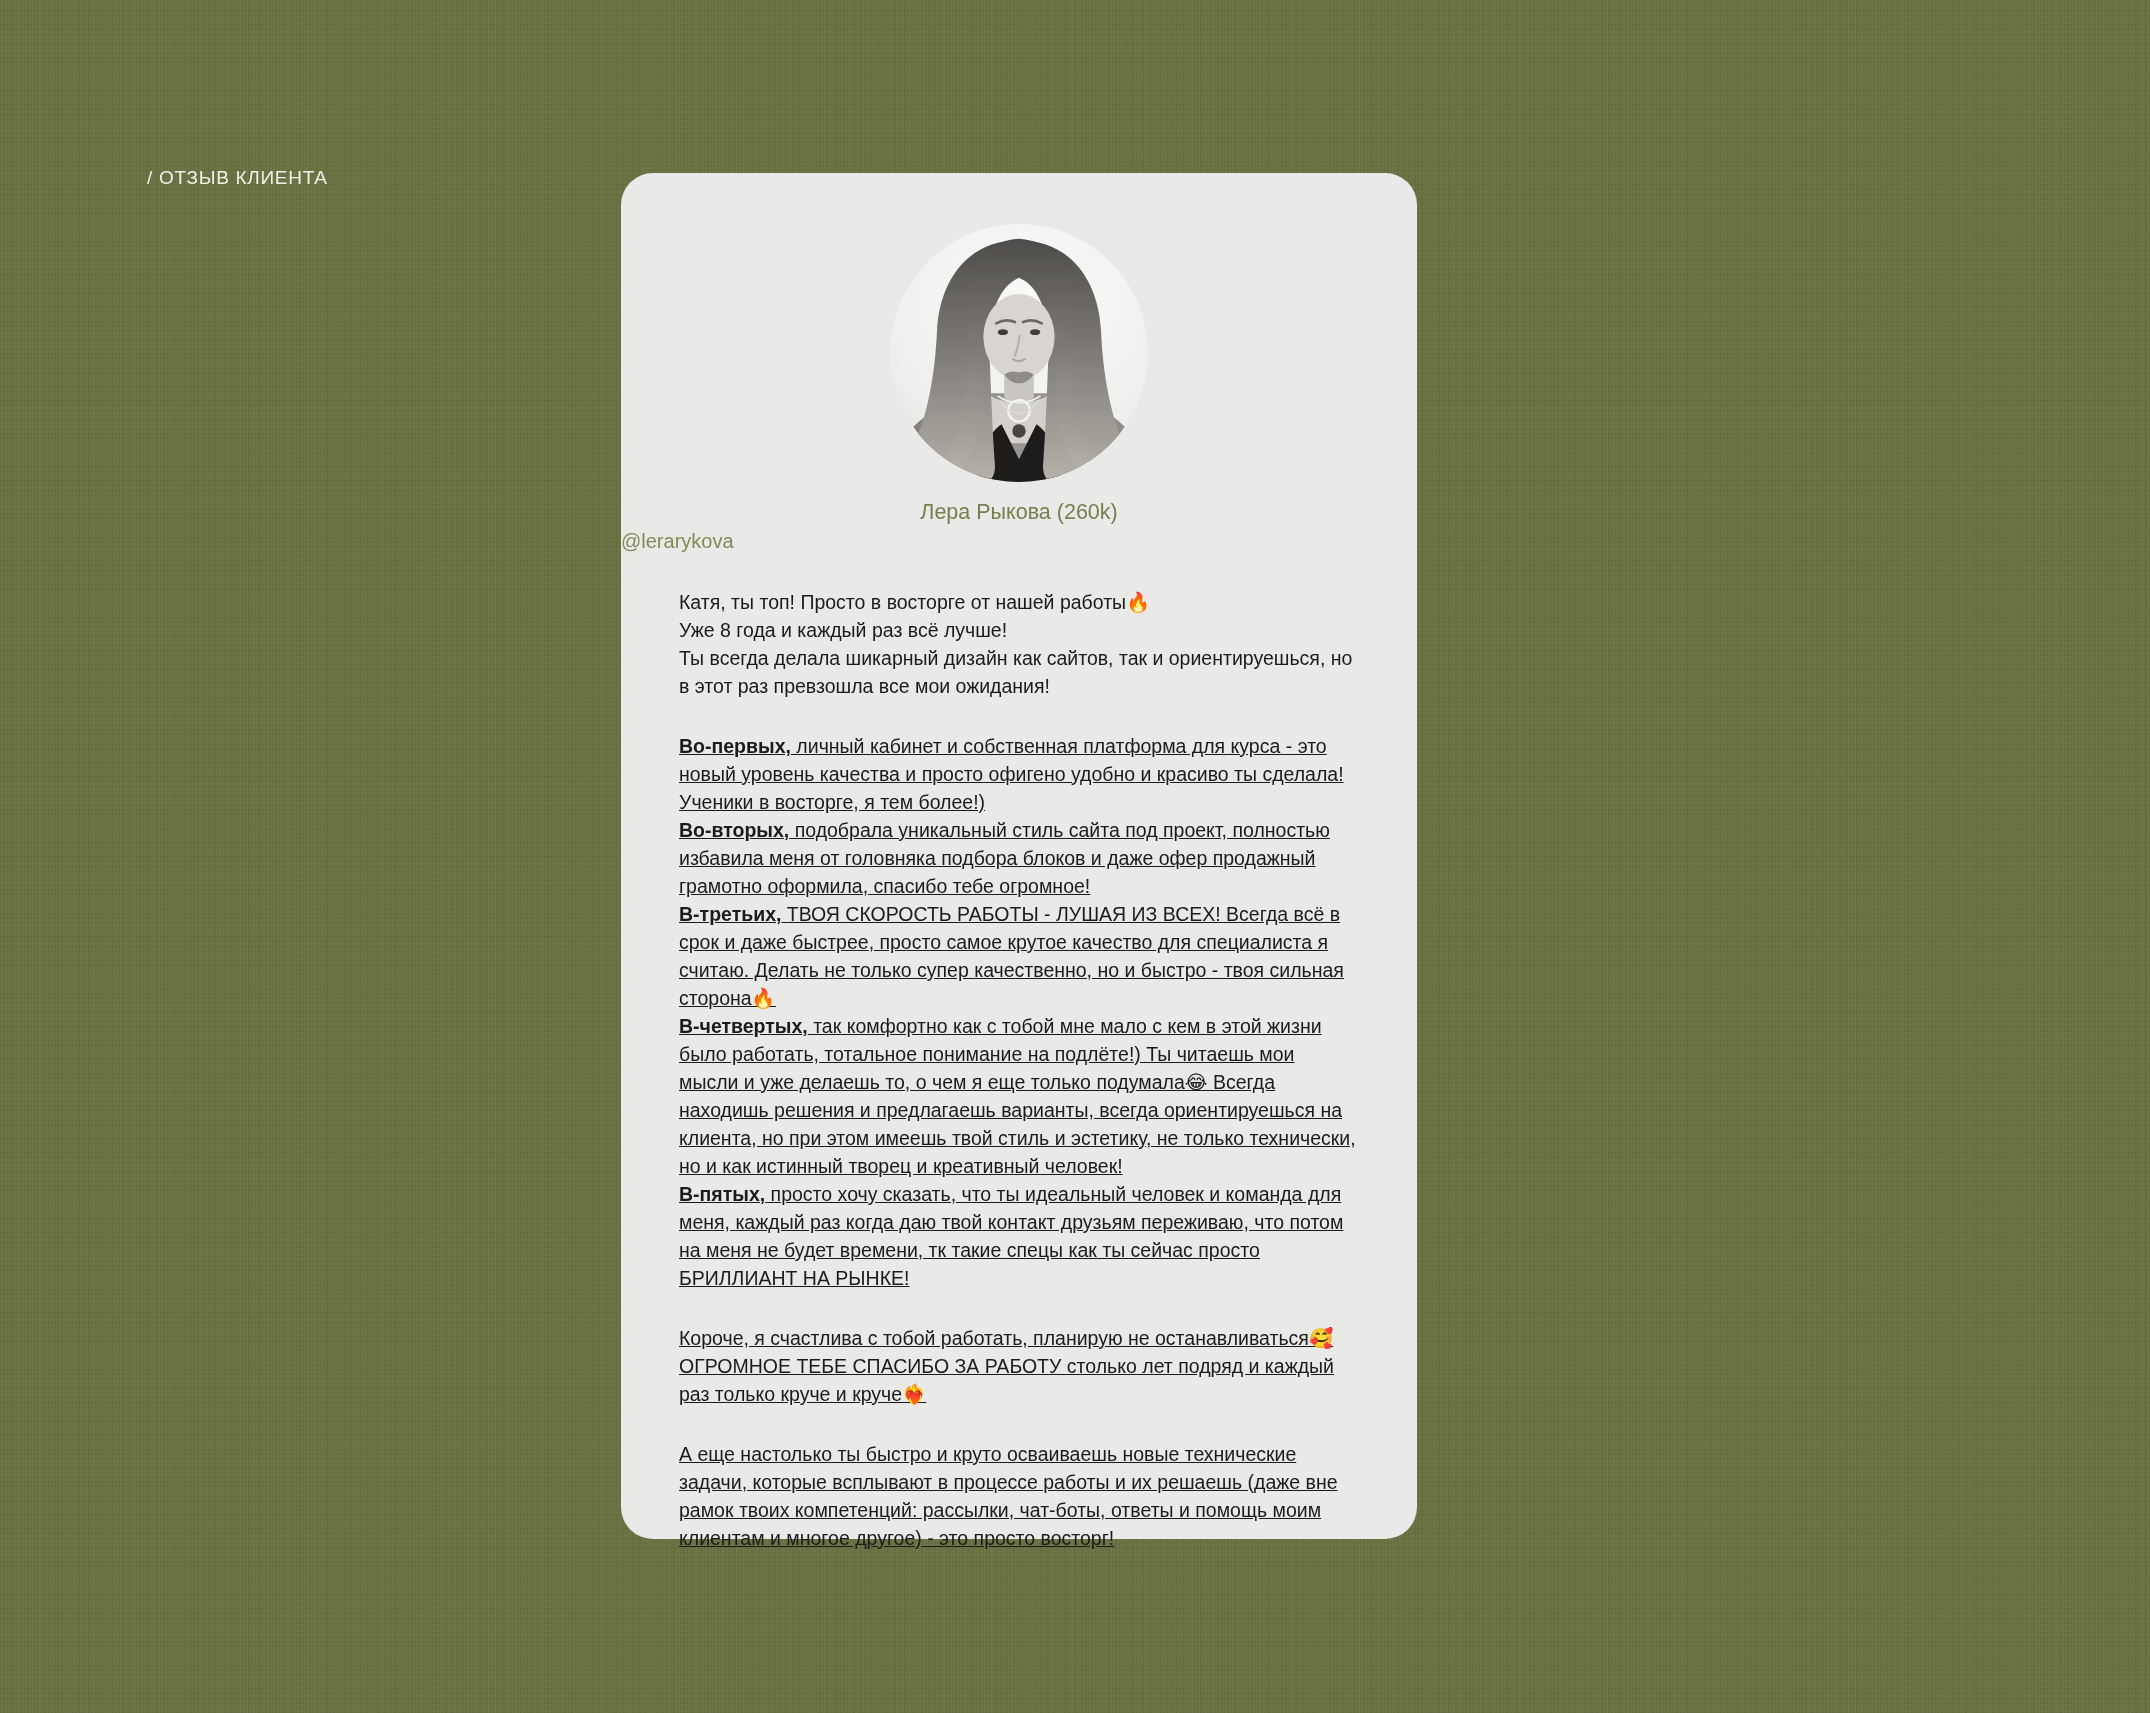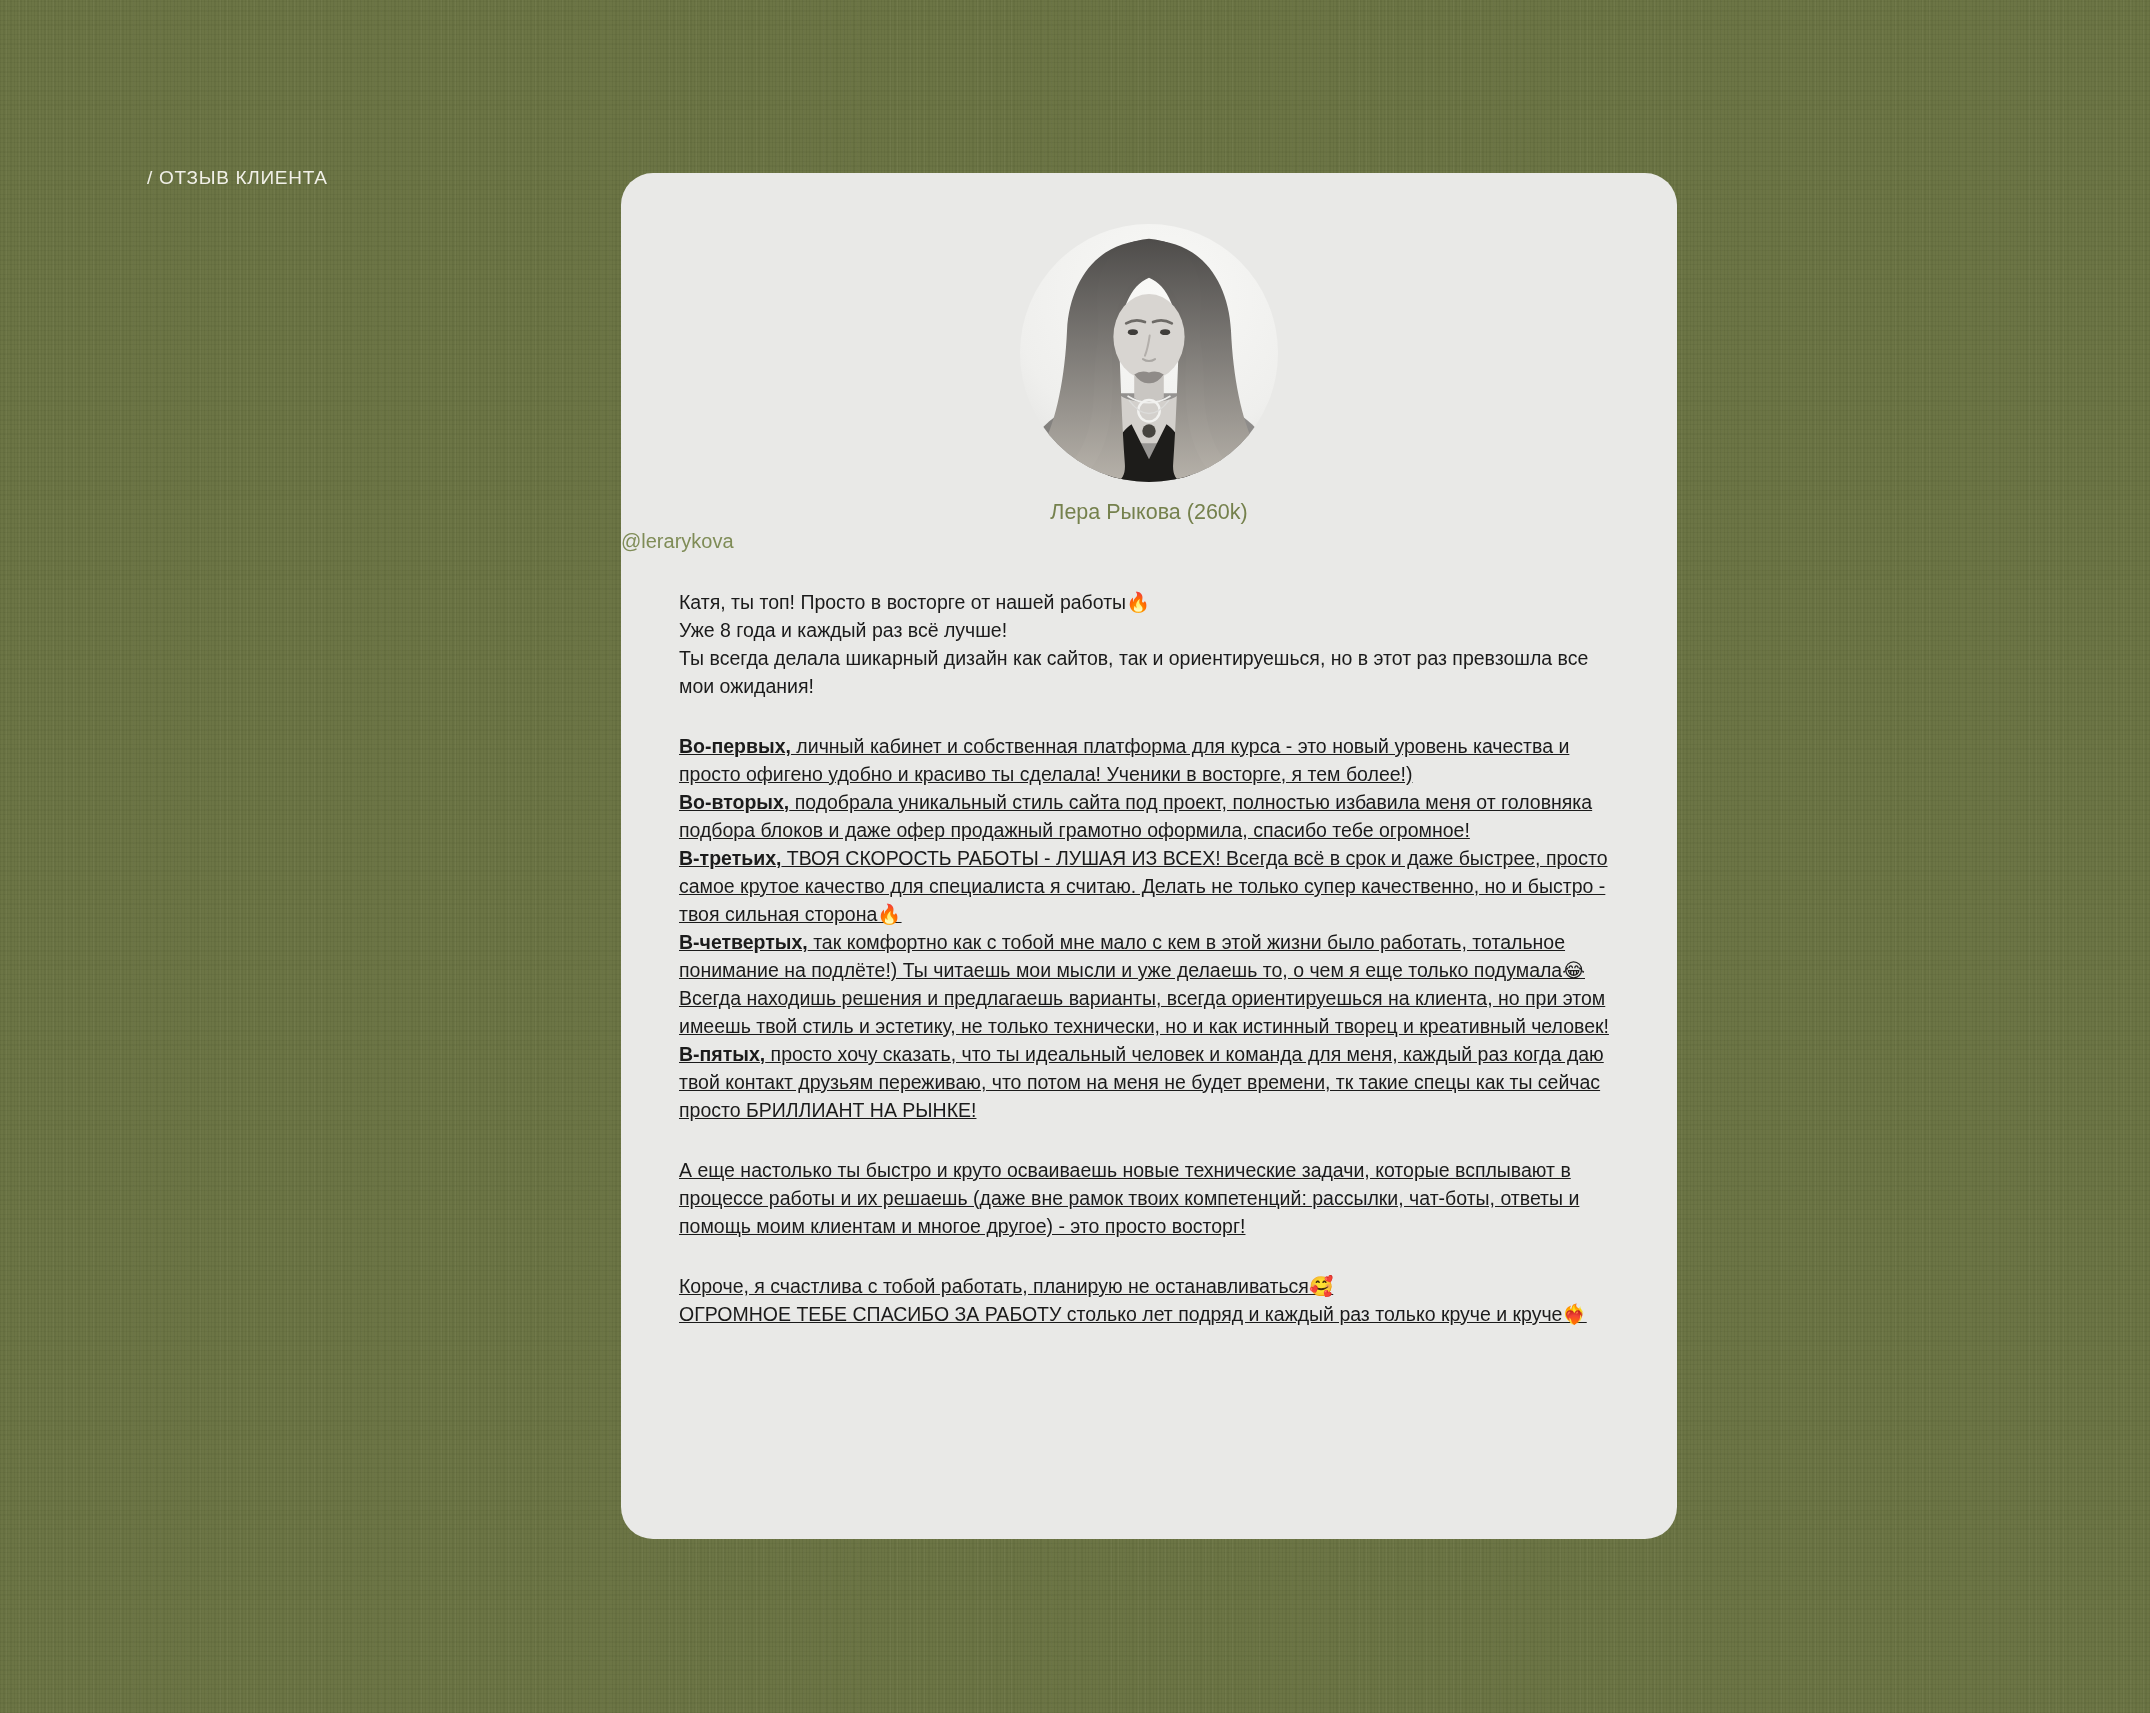--- a/index.html
+++ b/index.html
@@ -29,21 +29,21 @@
     position:absolute;
     left:147px;top:167px;
     font-size:19px;
     letter-spacing:0.7px;
     color:var(--label);
     white-space:nowrap;
   }
   .card{
     position:absolute;
     left:621px;top:173px;
-    width:1056px;height:1366px;
+    width:796px;height:1366px;
     background:var(--card);
     border-radius:32px;
   }
   .avatar{
     width:258px;height:258px;
     margin:51px auto 0;
     border-radius:50%;
     overflow:hidden;
   }
   .avatar svg{display:block;width:100%;height:100%;}
@@ -133,19 +133,19 @@
       </svg>
     </div>
 
     <h2 class="name">Лера Рыкова (260k)</h2>
 
     <div class="handle">@lerarykova</div>
 
     <div class="review">
         <p><span>Катя, ты топ! Просто в восторге от нашей работы🔥</span><br><span>Уже 8 года и каждый раз всё лучше!</span><br><span>Ты всегда делала шикарный дизайн как сайтов, так и ориентируешься, но в этот раз превзошла все мои ожидания!</span></p>
         <p><strong>Во-первых,</strong><span> личный кабинет и собственная платформа для курса - это новый уровень качества и просто офигено удобно и красиво ты сделала! Ученики в восторге, я тем более!)</span><br><strong>Во-вторых,</strong><span> подобрала уникальный стиль сайта под проект, полностью избавила меня от головняка подбора блоков и даже офер продажный грамотно оформила, спасибо тебе огромное!</span><br><strong>В-третьих,</strong><span> ТВОЯ СКОРОСТЬ РАБОТЫ - ЛУШАЯ ИЗ ВСЕХ! Всегда всё в срок и даже быстрее, просто самое крутое качество для специалиста я считаю. Делать не только супер качественно, но и быстро - твоя сильная сторона🔥</span><br><strong>В-четвертых,</strong><span> так комфортно как с тобой мне мало с кем в этой жизни было работать, тотальное понимание на подлёте!) Ты читаешь мои мысли и уже делаешь то, о чем я еще только подумала😂 Всегда находишь решения и предлагаешь варианты, всегда ориентируешься на клиента, но при этом имеешь твой стиль и эстетику, не только технически, но и как истинный творец и креативный человек!</span><br><strong>В-пятых,</strong><span> просто хочу сказать, что ты идеальный человек и команда для меня, каждый раз когда даю твой контакт друзьям переживаю, что потом на меня не будет времени, тк такие спецы как ты сейчас просто БРИЛЛИАНТ НА РЫНКЕ!</span></p>
+        <p><span>Короче, я счастлива с тобой работать, планирую не останавливаться🥰</span><br><span>ОГРОМНОЕ ТЕБЕ СПАСИБО ЗА РАБОТУ столько лет подряд и каждый раз только круче и круче❤️‍🔥</span></p>
         <p><span>А еще настолько ты быстро и круто осваиваешь новые технические задачи, которые всплывают в процессе работы и их решаешь (даже вне рамок твоих компетенций: рассылки, чат-боты, ответы и помощь моим клиентам и многое другое) - это просто восторг!</span></p>
-        <p><span>Короче, я счастлива с тобой работать, планирую не останавливаться🥰</span><br><span>ОГРОМНОЕ ТЕБЕ СПАСИБО ЗА РАБОТУ столько лет подряд и каждый раз только круче и круче❤️‍🔥</span></p>
       </div>
 
   </section>
 </div>
 
 
 </body></html>

